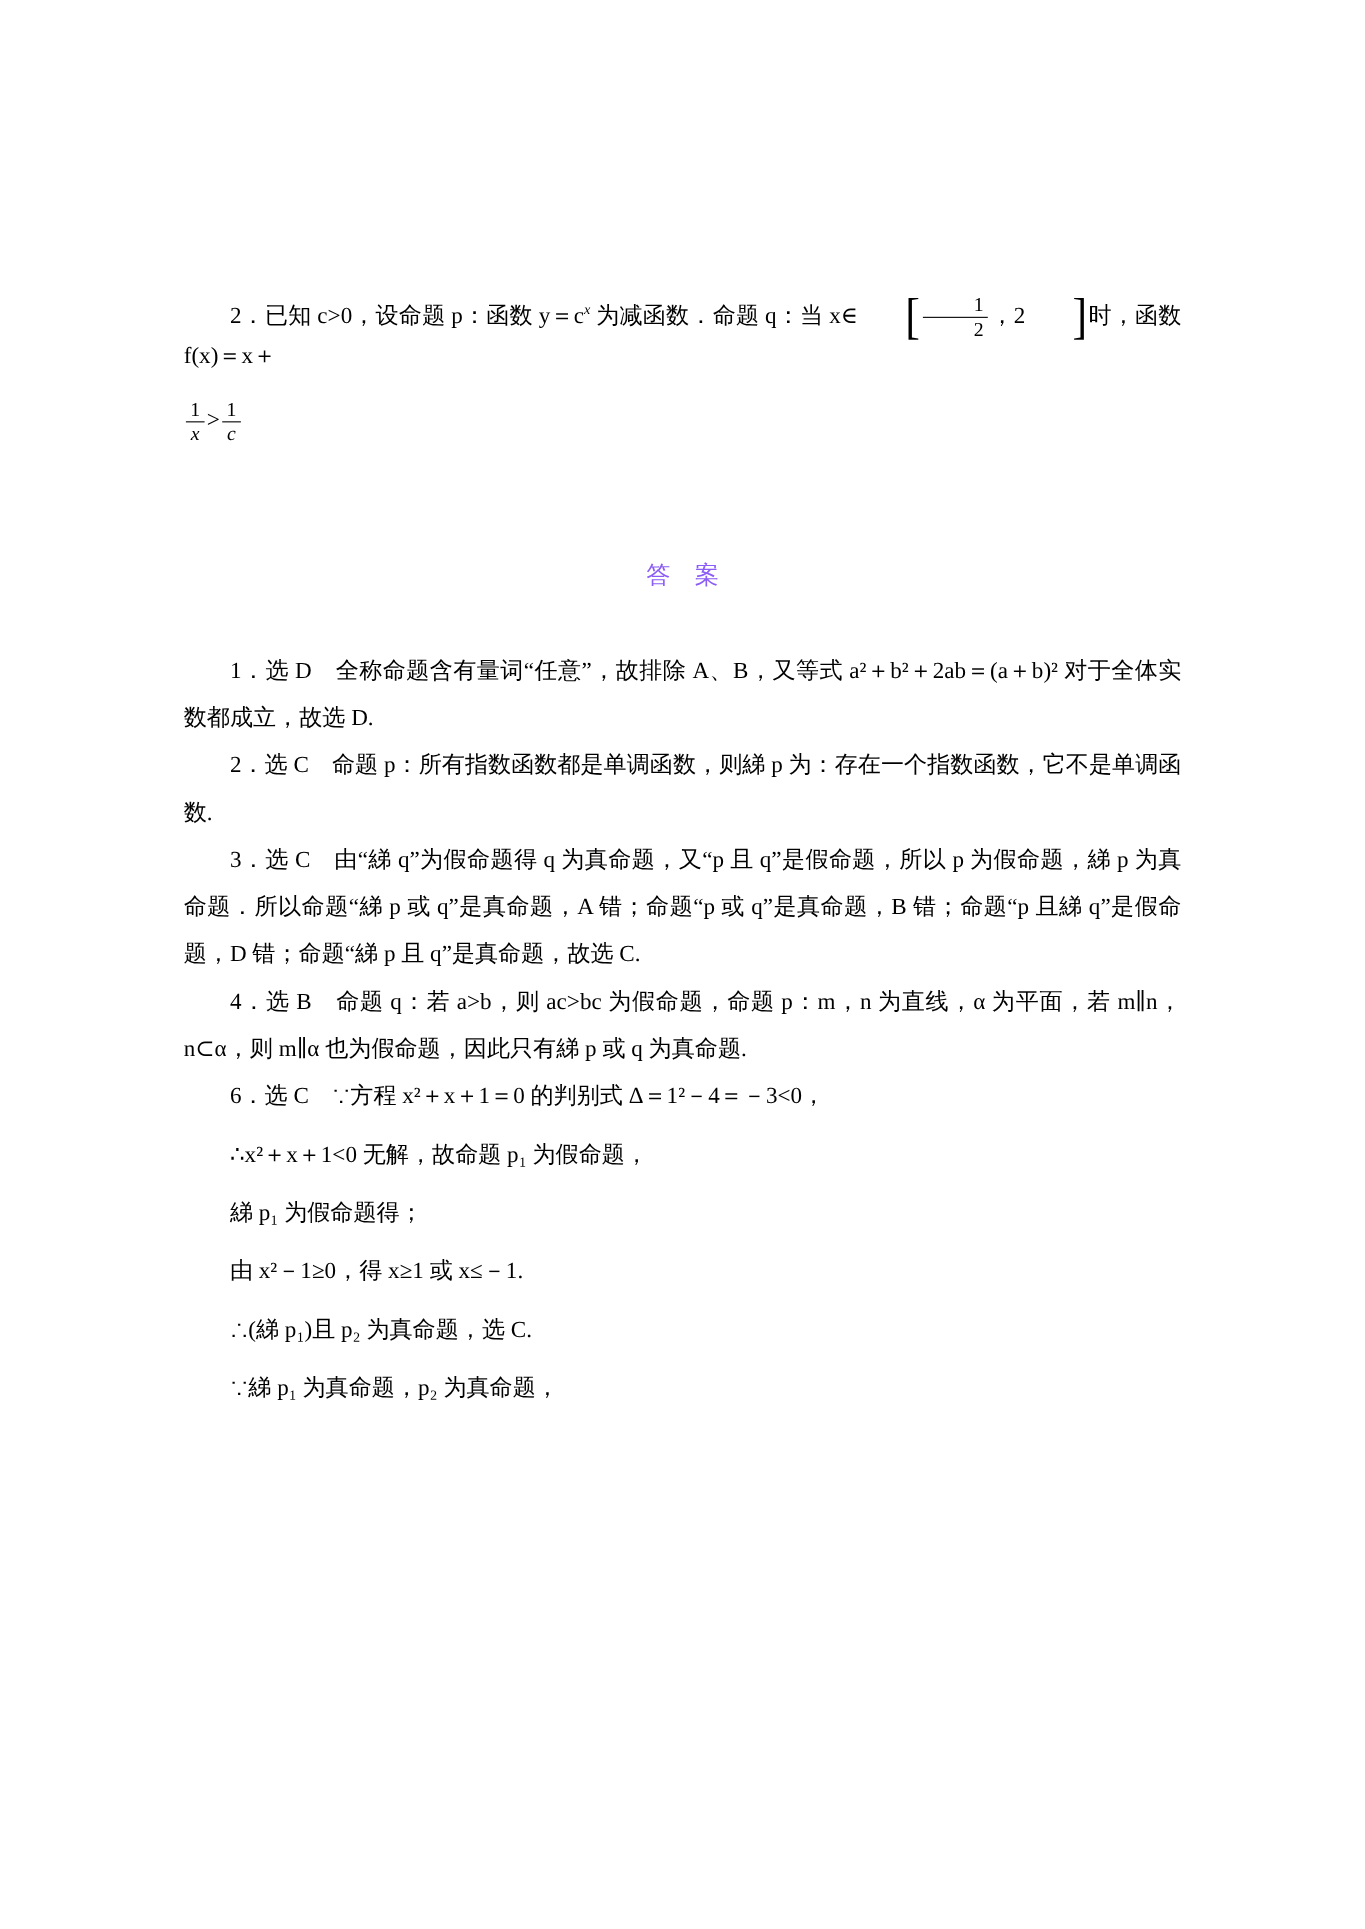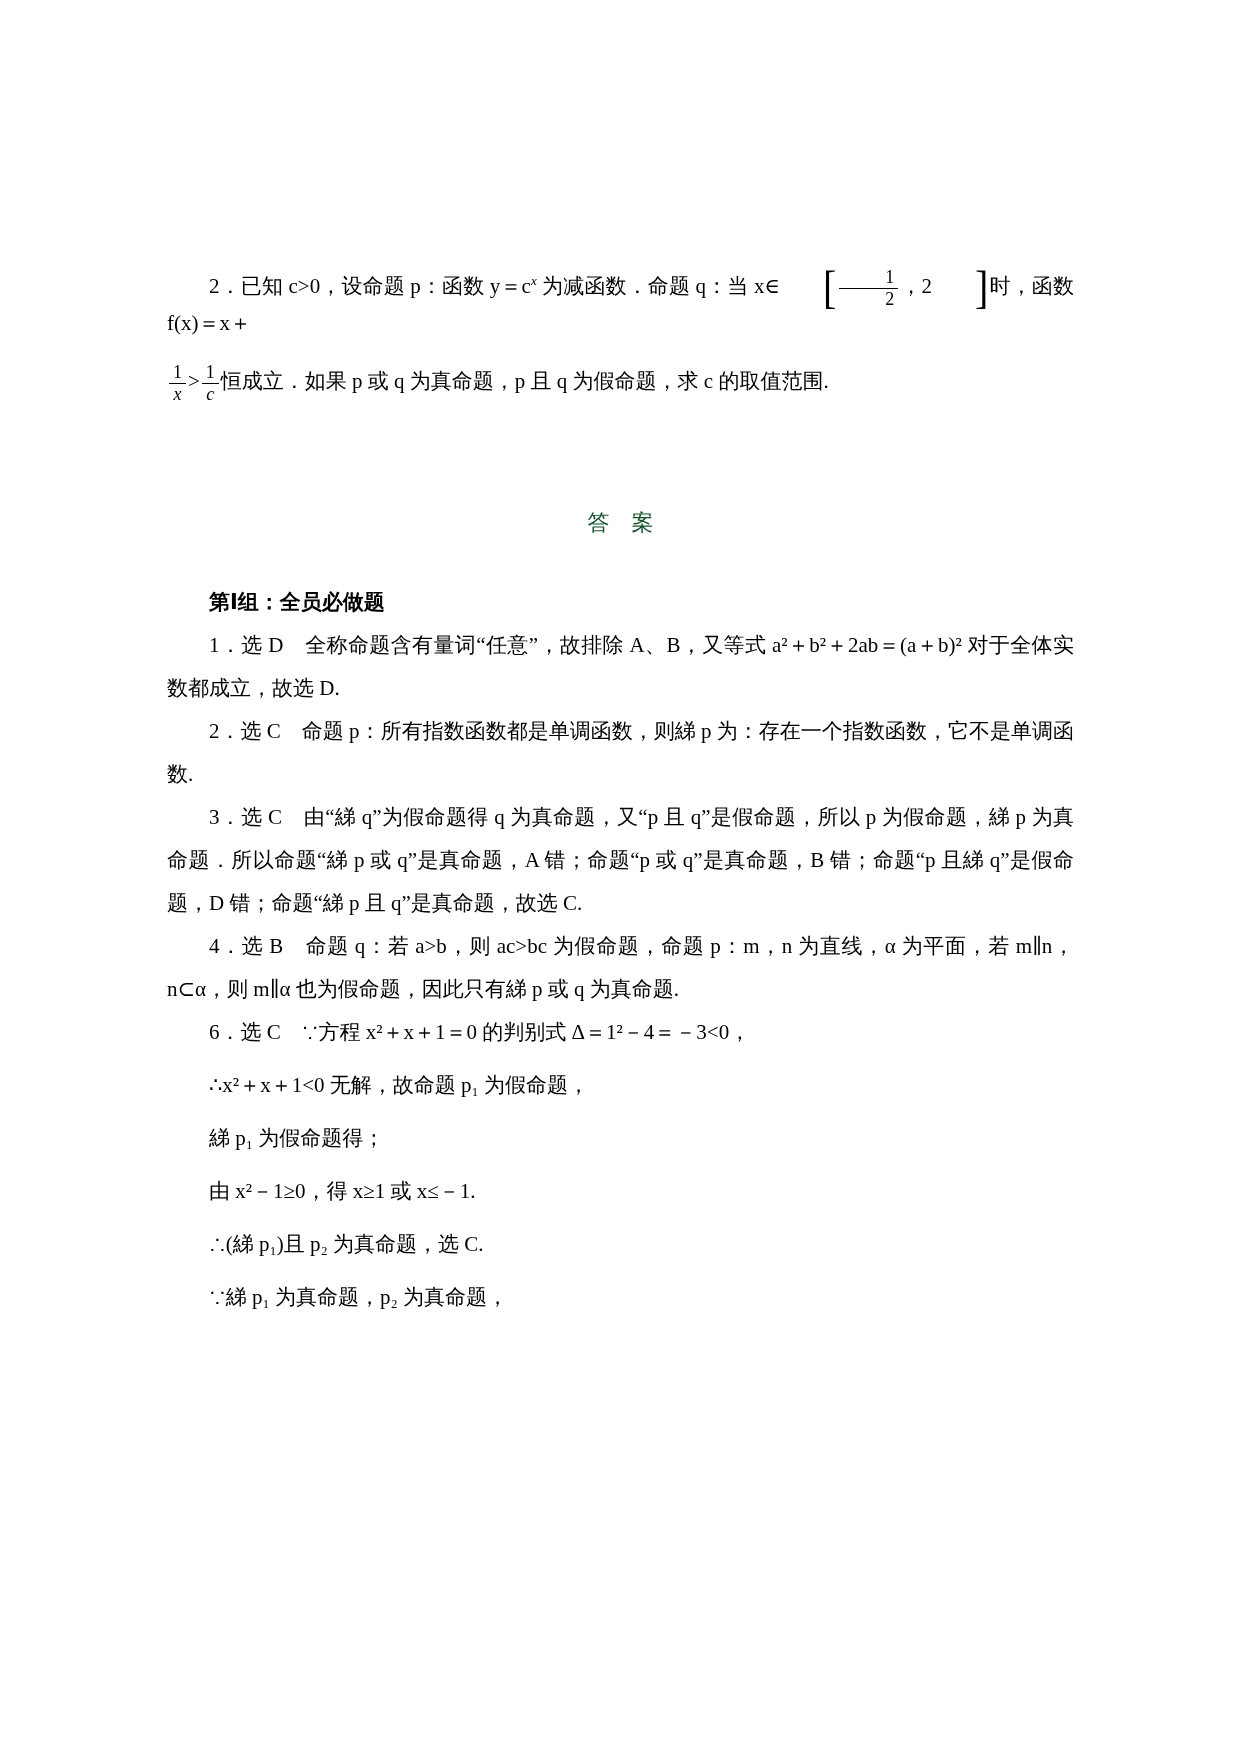--- a/index.html
+++ b/index.html
@@ -47,45 +47,44 @@
     transform:scaleY(1.15);
     margin:0 1px;
   }
   .var{font-style:italic;}
   
   .answer-title{
     margin:0 0 50px 0;
     text-align:center;
     font-size:22px;
     font-weight:400;
-    color:#14532d;
+    color:#8b5cf6;
   }
   .group-heading{
     margin:0 0 8px 0;
     font-size:21px;
     font-weight:700;
     text-indent:2em;
     font-family:"Liberation Sans","DejaVu Sans",sans-serif;
   }
   .answer-item{margin:0 0 0 0;}
   .a6{margin:0 0 11px 0;line-height:42px;font-family:Liberation Serif, serif;}
 </style>
 </head>
 <body>
 
 <div class="page">
 
   <section class="question">
     <p class="para indent q-first"><span>2．已知 c&gt;0，设命题 p：函数 y＝c</span><sup class="sup">x</sup><span> 为减函数．命题 q：当 x∈</span><span class="bracket">[</span><span class="frac"><span class="num">1</span><span class="den">2</span></span><span>，2</span><span class="bracket">]</span><span>时，函数 f(x)＝x＋</span></p>
-    <p class="para q-second"><span class="frac"><span class="num">1</span><span class="den var">x</span></span><span>&gt;</span><span class="frac"><span class="num">1</span><span class="den var">c</span></span><span>恒成立．如果 p 或 q 为真命题，p 且 q 为假命题，求 c 的取值范围.</span></p>
+    <p class="para q-second"><span class="frac"><span class="num">1</span><span class="den var">x</span></span><span>&gt;</span><span class="frac"><span class="num">1</span><span class="den var">c</span></span></p>
   </section>
 
   <h2 class="answer-title">答　案</h2>
 
-  <h3 class="group-heading">第Ⅰ组：全员必做题</h3>
 
   <p class="para indent answer-item">1．选 D　全称命题含有量词“任意”，故排除 A、B，又等式 a²＋b²＋2ab＝(a＋b)² 对于全体实数都成立，故选 D.</p>
   <p class="para indent answer-item">2．选 C　命题 p：所有指数函数都是单调函数，则綈 p 为：存在一个指数函数，它不是单调函数.</p>
   <p class="para indent answer-item">3．选 C　由“綈 q”为假命题得 q 为真命题，又“p 且 q”是假命题，所以 p 为假命题，綈 p 为真命题．所以命题“綈 p 或 q”是真命题，A 错；命题“p 或 q”是真命题，B 错；命题“p 且綈 q”是假命题，D 错；命题“綈 p 且 q”是真命题，故选 C.</p>
   <p class="para indent answer-item">4．选 B　命题 q：若 a&gt;b，则 ac&gt;bc 为假命题，命题 p：m，n 为直线，α 为平面，若 m∥n，n⊂α，则 m∥α 也为假命题，因此只有綈 p 或 q 为真命题.</p>
 
   <p class="para indent answer-item a6">6．选 C　∵方程 x²＋x＋1＝0 的判别式 Δ＝1²－4＝－3&lt;0，</p>
   <p class="para indent answer-item a6">∴x²＋x＋1&lt;0 无解，故命题 p₁ 为假命题，</p>
   <p class="para indent answer-item a6">綈 p₁ 为假命题得；</p>
   <p class="para indent answer-item a6">由 x²－1≥0，得 x≥1 或 x≤－1.</p>

